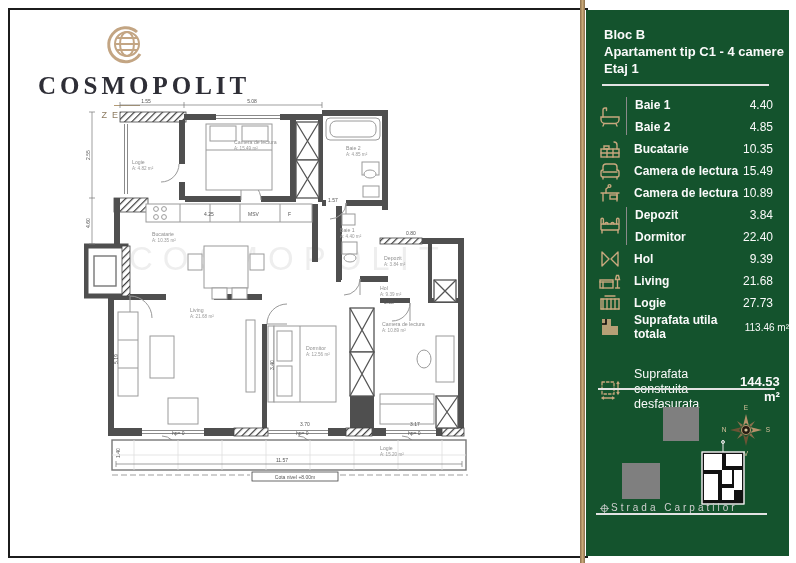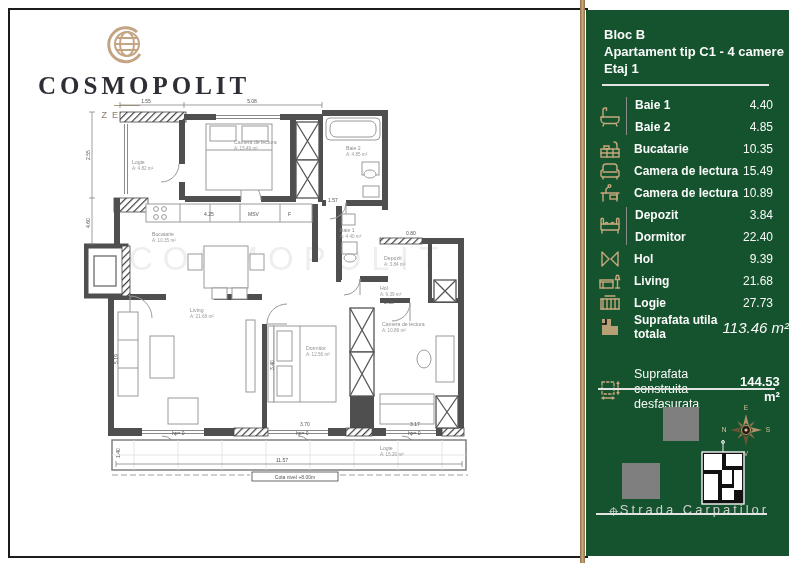--- a/index.html
+++ b/index.html
@@ -30,32 +30,32 @@
   .ric{width:32px;flex:none;display:flex;justify-content:center;align-items:center;}
   .rlabel{flex:1;padding-left:8px;font-size:12px;font-weight:700;}
   .rvalue{font-size:12px;font-weight:400;}
   .pgroup{display:flex;align-items:stretch;padding:0 0 0 8px;}
   .gic{width:32px;flex:none;display:flex;justify-content:center;align-items:center;}
   .gbar{width:0;border-left:1.5px solid #8a8a8a;margin:3px 0;}
   .gcol{flex:1;}
   .gcol .prow{padding-left:0;}
   .trow{display:flex;align-items:center;height:26px;padding:0 0 0 8px;}
   .trow .rlabel{font-size:12px;}
-  .trow .rvalue{font-weight:400;font-size:15px;font-style:italic;}
+  .trow .rvalue{font-weight:400;font-size:10px;}
   .trow2{display:flex;align-items:center;padding:2px 14px 6px 8px;margin-top:25px;}
   .trow2 .ric{align-self:center;}
   .trow2 .rlabel{width:106px;flex:none;line-height:15px;font-size:12.5px;font-weight:400;}
   .trow2 .rvalue{flex:1;text-align:right;font-weight:700;font-size:13px;padding-bottom:1px;}
   .sq{position:absolute;background:#7f7f7f;}
   .sq1{left:77px;top:397px;width:36px;height:34px;}
   .sq2{left:36px;top:453px;width:38px;height:36px;}
   .compass{position:absolute;left:134px;top:392px;}
   .miniplan{position:absolute;left:112px;top:430px;}
-  .street{position:absolute;left:14px;top:492px;width:178px;text-align:center;
-          font-size:13px;letter-spacing:3px;color:#cfcfcf;white-space:nowrap;}
+  .street{position:absolute;left:14px;top:492px;width:178px;text-align:left;
+          font-size:10px;letter-spacing:3px;color:#cfcfcf;white-space:nowrap;}
   .street svg{vertical-align:-2px;margin-right:2px;}
   .website{position:absolute;left:10px;top:517px;width:184px;text-align:center;
            font-size:10px;letter-spacing:4px;color:#efefef;text-decoration:none;display:block;}
   
   .plan{position:absolute;left:84px;top:98px;}
   .plan text{font-family:"Liberation Sans",sans-serif;}
   .rn{font-size:5.2px;fill:#8f8f8f;}
   .ra{font-size:4.6px;fill:#9a9a9a;}
   .dim{font-size:5px;fill:#555;}
   .dims line,.dims path{stroke:#777;stroke-width:0.7;}

